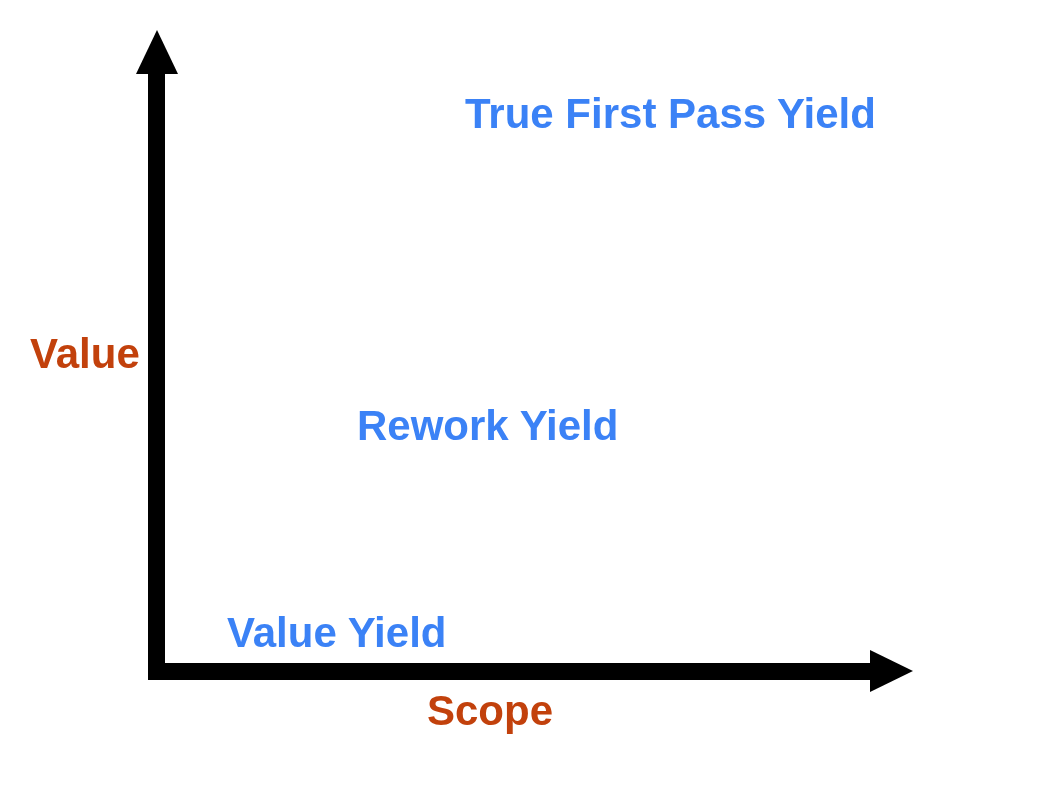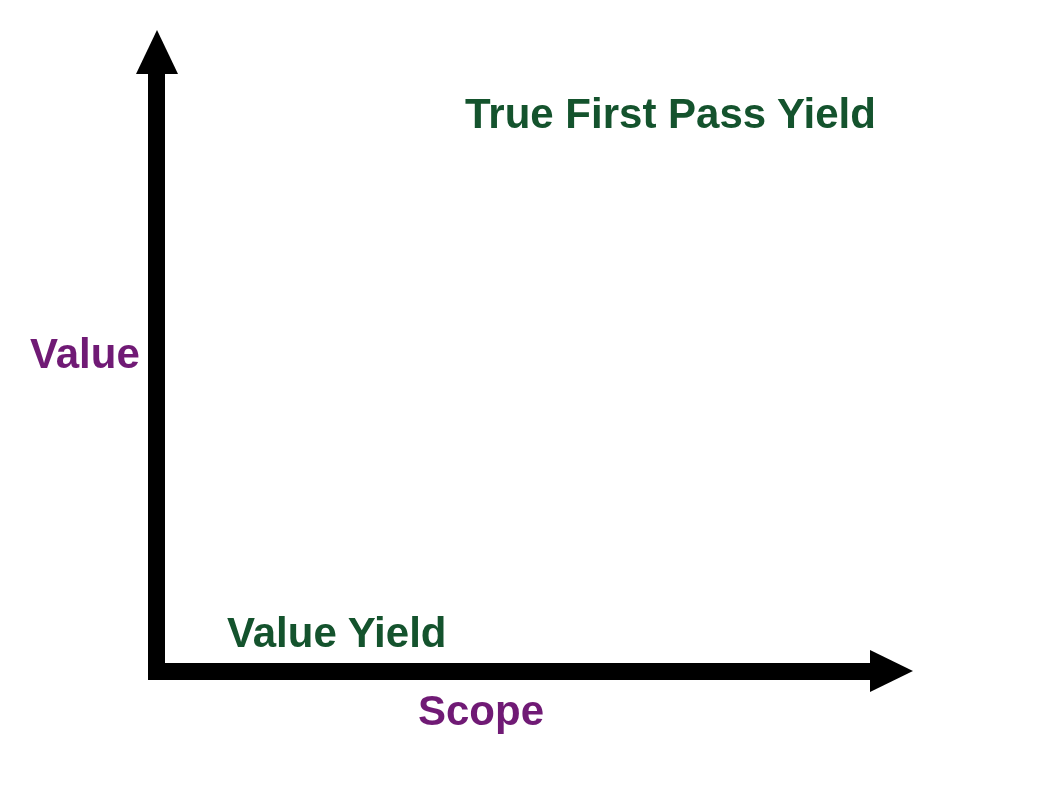--- a/index.html
+++ b/index.html
@@ -25,27 +25,27 @@
   }
   .label {
     position: absolute;
     font-weight: bold;
     font-size: 42px;
     line-height: 1;
     white-space: nowrap;
     letter-spacing: 0px;
   }
   .axis-label {
-    color: #701a75;
+    color: #c2410c;
   }
   .yield-label {
-    color: #14532d;
+    color: #3b82f6;
   }
   .value-label  { left: 30px;  top: 333px; }
-  .scope-label  { left: 418px; top: 690px; }
+  .scope-label  { left: 427px; top: 690px; }
   .output-label { left: 227px; top: 612px; }
   .rework-label { left: 357px; top: 405px; }
   .tfpy-label   { left: 465px; top: 93px;  }
 </style>
 </head>
 <body>
 
 <div class="canvas">
 
   <svg class="axes-svg" width="1041" height="789" viewBox="0 0 1041 789" aria-hidden="true">
@@ -58,16 +58,17 @@
 
     <polygon points="870,650 870,692 913,671" fill="#000000"></polygon>
   </svg>
 
   <div class="label axis-label value-label">Value</div>
 
   <div class="label axis-label scope-label">Scope</div>
 
   <div class="label yield-label output-label">Value Yield</div>
 
+  <div class="label yield-label rework-label">Rework Yield</div>
 
   <div class="label yield-label tfpy-label">True First Pass Yield</div>
 
 </div>
 
 </body></html>

